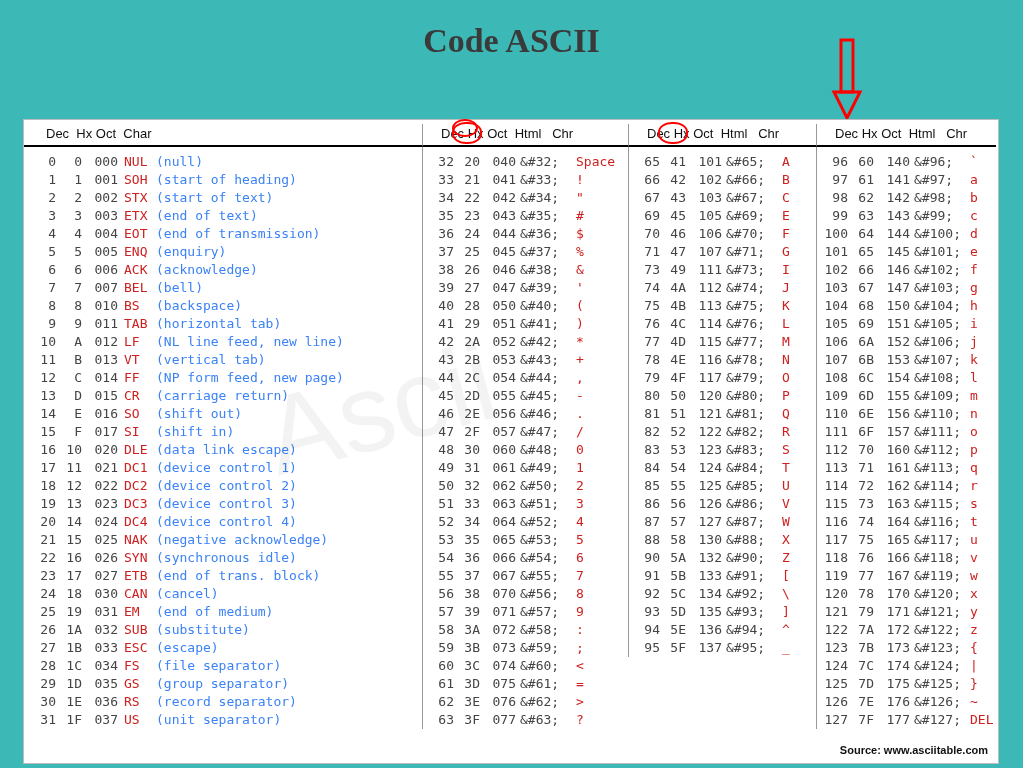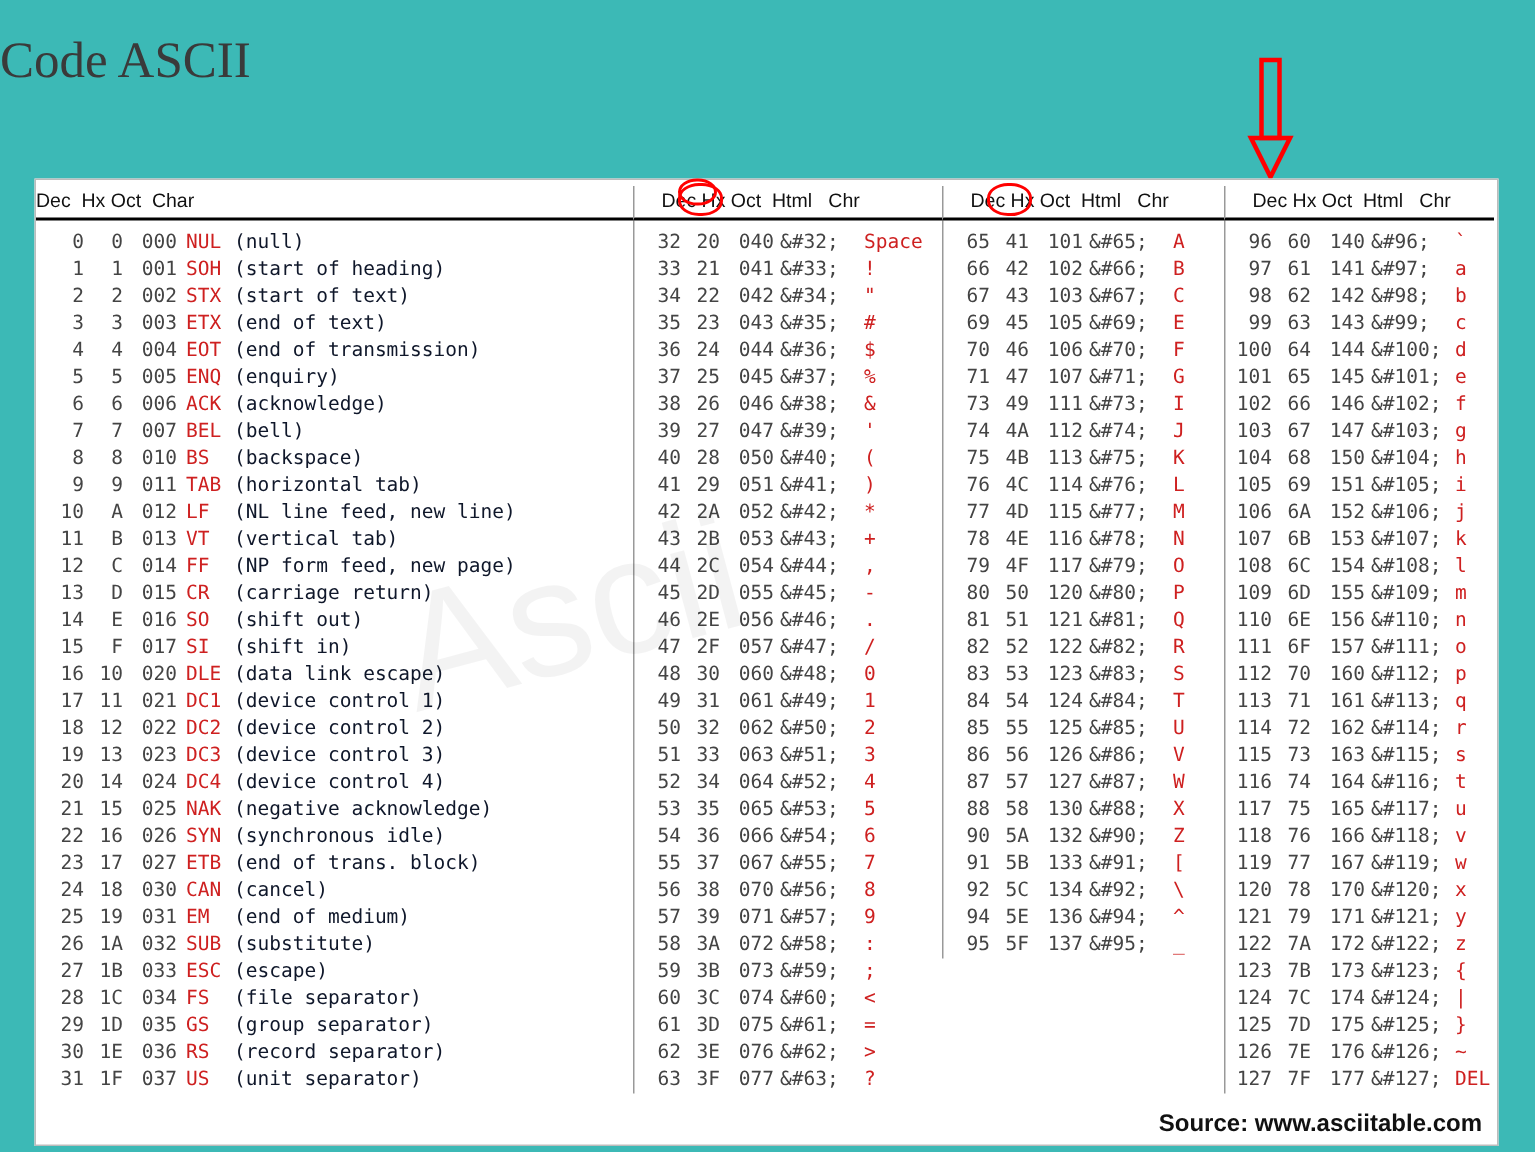--- a/index.html
+++ b/index.html
@@ -11,23 +11,24 @@
     height: 768px;
     overflow: hidden;
   }
   .slide {
     width: 1023px;
     height: 768px;
     position: relative;
     box-sizing: border-box;
   }
   h1.title {
+    text-align: center;
     color: #3a3a3a;
     font-family: Georgia, 'Times New Roman', serif;
-    font-weight: normal;
+    font-weight: bold;
     margin: 22px 0 10px 0;
     font-size: 34px;
   }
   
   .arrow {
     position: absolute;
     top: 16px;
     left: 830px;
     width: 34px;
     height: 82px;
@@ -63,21 +64,21 @@
 
   .hdr {
     font-family: Arial, Helvetica, sans-serif;
     font-size: 13px;
     color: #111;
     border-bottom: 2px solid #000;
     padding: 1px 0 2px 0;
     white-space: pre;
     position: relative;
   }
-  .s0 .hdr { padding-left: 0; }
+  .s0 .hdr { padding-left: 22px; }
   .s1 .hdr, .s2 .hdr, .s3 .hdr { padding-left: 18px; }
 
   .rows {
     padding-top: 6px;
     box-sizing: border-box;
   }
   .s0 .rows { padding-left: 6px; }
   .s1 .rows, .s2 .rows, .s3 .rows { padding-left: 1px; border-left: 1px solid #999; }
   .s1 .hdr, .s2 .hdr, .s3 .hdr { border-left: 1px solid #999; }
 
@@ -86,21 +87,21 @@
     height: 18px;
   }
   .c-dec, .c-hx, .c-oct, .c-html {
     color: #444;
   }
   .c-mn, .c-chr {
     color: #ce2020;
     font-weight: 500;
   }
   .c-desc {
-    color: #0f172a;
+    color: #3b82f6;
   }
 
   
   .f { display: inline-block; vertical-align: top; }
   .w-dec { width: 30px; text-align: right; padding-right: 2px; }
   .w-hx  { width: 24px; text-align: right; padding-right: 2px; }
   .w-oct { width: 34px; text-align: right; padding-right: 4px; }
   .w-mn  { width: 30px; padding-left: 2px;}
   .w-desc{ width: 250px; padding-left: 2px;}
   .w-html{ width: 56px; }
@@ -131,21 +132,21 @@
     opacity: 0.045;
     font-family: Arial, sans-serif;
     pointer-events: none;
     user-select: none;
   }
   .source {
     position: absolute;
     right: 10px;
     bottom: 4px;
     font-family: Arial, sans-serif;
-    font-size: 16px;
+    font-size: 11px;
     font-weight: bold;
     color: #111;
   }
   .clearfix::after { content:""; display:block; clear:both; }
 </style>
 </head>
 <body>
 
 <div class="slide">
   <h1 class="title">Code ASCII</h1>
@@ -259,20 +260,21 @@
             <div class="row"><span class="f w-dec c-dec">82</span><span class="f w-hx  c-hx">52</span><span class="f w-oct c-oct">122</span><span class="f w-html c-html">&amp;#82;</span><span class="f w-chr c-chr">R</span></div>
             <div class="row"><span class="f w-dec c-dec">83</span><span class="f w-hx  c-hx">53</span><span class="f w-oct c-oct">123</span><span class="f w-html c-html">&amp;#83;</span><span class="f w-chr c-chr">S</span></div>
             <div class="row"><span class="f w-dec c-dec">84</span><span class="f w-hx  c-hx">54</span><span class="f w-oct c-oct">124</span><span class="f w-html c-html">&amp;#84;</span><span class="f w-chr c-chr">T</span></div>
             <div class="row"><span class="f w-dec c-dec">85</span><span class="f w-hx  c-hx">55</span><span class="f w-oct c-oct">125</span><span class="f w-html c-html">&amp;#85;</span><span class="f w-chr c-chr">U</span></div>
             <div class="row"><span class="f w-dec c-dec">86</span><span class="f w-hx  c-hx">56</span><span class="f w-oct c-oct">126</span><span class="f w-html c-html">&amp;#86;</span><span class="f w-chr c-chr">V</span></div>
             <div class="row"><span class="f w-dec c-dec">87</span><span class="f w-hx  c-hx">57</span><span class="f w-oct c-oct">127</span><span class="f w-html c-html">&amp;#87;</span><span class="f w-chr c-chr">W</span></div>
             <div class="row"><span class="f w-dec c-dec">88</span><span class="f w-hx  c-hx">58</span><span class="f w-oct c-oct">130</span><span class="f w-html c-html">&amp;#88;</span><span class="f w-chr c-chr">X</span></div>
             <div class="row"><span class="f w-dec c-dec">90</span><span class="f w-hx  c-hx">5A</span><span class="f w-oct c-oct">132</span><span class="f w-html c-html">&amp;#90;</span><span class="f w-chr c-chr">Z</span></div>
             <div class="row"><span class="f w-dec c-dec">91</span><span class="f w-hx  c-hx">5B</span><span class="f w-oct c-oct">133</span><span class="f w-html c-html">&amp;#91;</span><span class="f w-chr c-chr">[</span></div>
             <div class="row"><span class="f w-dec c-dec">92</span><span class="f w-hx  c-hx">5C</span><span class="f w-oct c-oct">134</span><span class="f w-html c-html">&amp;#92;</span><span class="f w-chr c-chr">\</span></div>
+            <div class="row"><span class="f w-dec c-dec">93</span><span class="f w-hx  c-hx">5D</span><span class="f w-oct c-oct">135</span><span class="f w-html c-html">&amp;#93;</span><span class="f w-chr c-chr">]</span></div>
             <div class="row"><span class="f w-dec c-dec">94</span><span class="f w-hx  c-hx">5E</span><span class="f w-oct c-oct">136</span><span class="f w-html c-html">&amp;#94;</span><span class="f w-chr c-chr">^</span></div>
             <div class="row"><span class="f w-dec c-dec">95</span><span class="f w-hx  c-hx">5F</span><span class="f w-oct c-oct">137</span><span class="f w-html c-html">&amp;#95;</span><span class="f w-chr c-chr">_</span></div>
           </div>
       </div>
 
       <div class="section s3">
         <div class="hdr">Dec Hx Oct  Html   Chr</div>
         <div class="rows" id="rows3">
             <div class="row"><span class="f w-dec c-dec">96</span><span class="f w-hx  c-hx">60</span><span class="f w-oct c-oct">140</span><span class="f w-html c-html">&amp;#96;</span><span class="f w-chr c-chr">`</span></div>
             <div class="row"><span class="f w-dec c-dec">97</span><span class="f w-hx  c-hx">61</span><span class="f w-oct c-oct">141</span><span class="f w-html c-html">&amp;#97;</span><span class="f w-chr c-chr">a</span></div>

